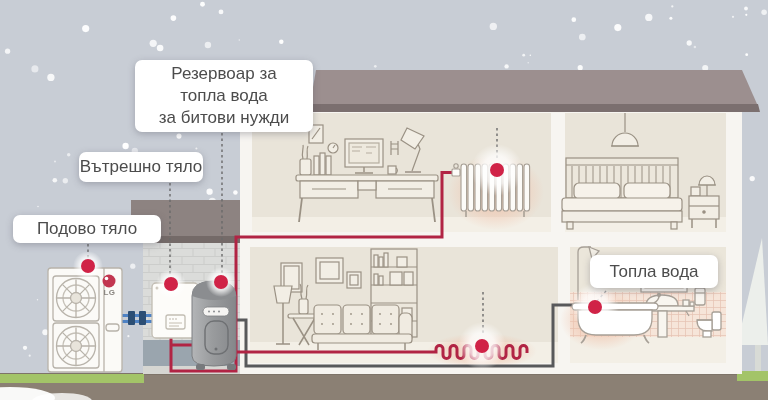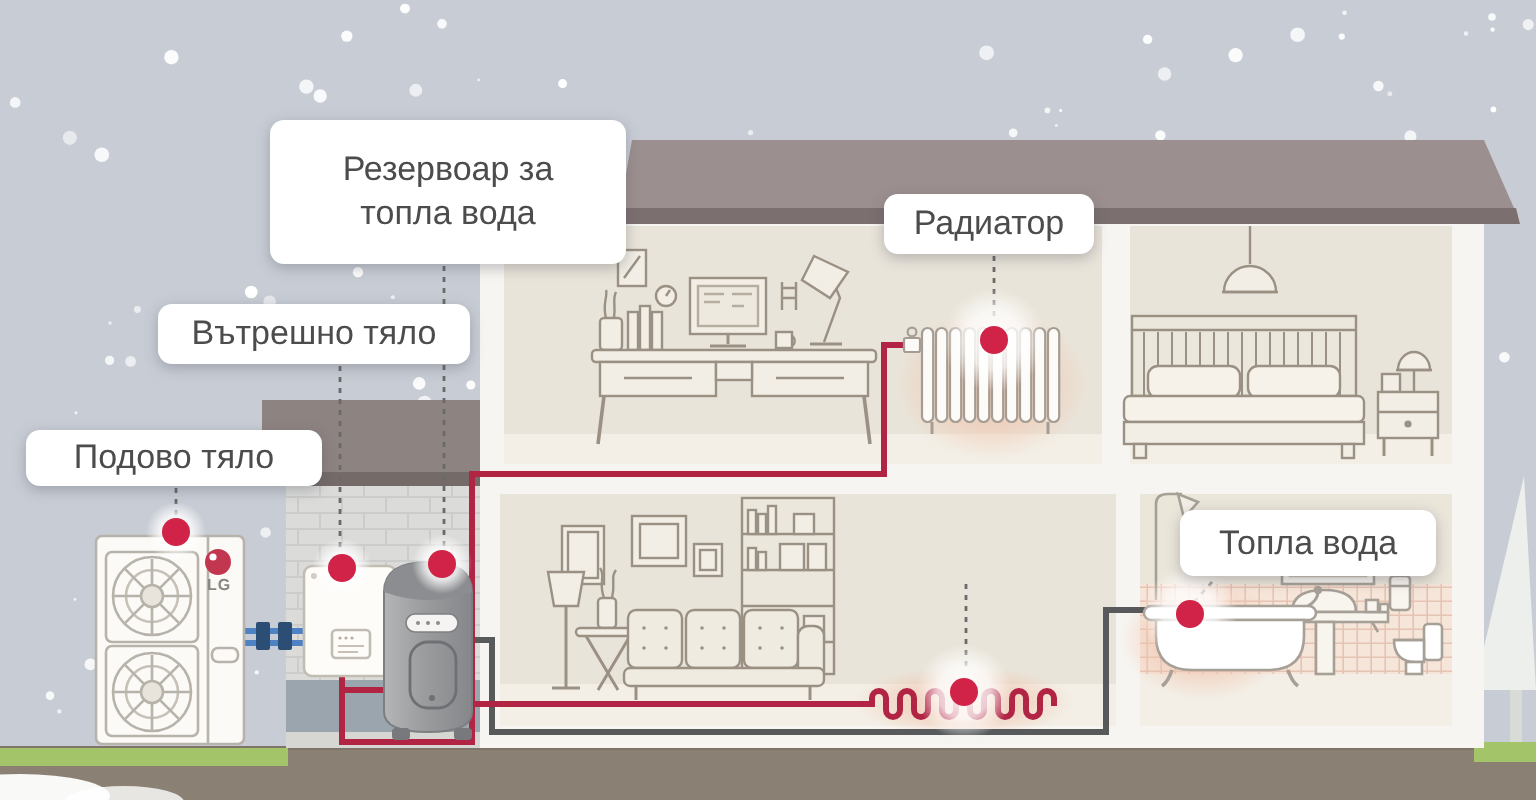--- a/index.html
+++ b/index.html
@@ -5,21 +5,21 @@
   html,body{margin:0;padding:0;}
   #stage{position:relative;width:768px;height:400px;background:#c8cdd5;overflow:hidden;
          font-family:"Liberation Sans",sans-serif;}
   #scene{position:absolute;left:0;top:0;width:768px;height:400px;display:block;}
   .label{position:absolute;background:#ffffff;border-radius:7px;color:#4c4c4c;
          box-shadow:0 2px 7px rgba(80,80,95,.35);display:flex;flex-direction:column;
          align-items:center;justify-content:center;text-align:center;
          font-size:17px;line-height:22px;box-sizing:border-box;z-index:5;}
   .label span{display:block;}
   #label-reservoir{left:135px;top:60px;width:178px;height:72px;}
-  #label-indoor{left:79px;top:152px;width:156px;height:30px;}
+  #label-indoor{left:79px;top:152px;width:124px;height:30px;}
   #label-outdoor{left:13px;top:215px;width:148px;height:28px;}
   #label-radiator{left:442px;top:97px;width:105px;height:30px;}
   #label-floor{left:406px;top:248px;width:138px;height:44px;}
   #label-hotwater{left:590px;top:255px;width:128px;height:33px;}
   #lg-logo-text{position:absolute;left:101px;top:288px;width:17px;text-align:center;
          font-size:8px;font-weight:bold;color:#8a8681;letter-spacing:.5px;z-index:3;}
 </style>
 </head>
 <body>
 
@@ -487,20 +487,20 @@
     <circle cx="221" cy="282" r="7" fill="#d02347"></circle>
     <circle cx="497" cy="170" r="7" fill="#d02347"></circle>
     <circle cx="482" cy="346" r="7" fill="#d02347"></circle>
     <circle cx="595" cy="307" r="7" fill="#d02347"></circle>
   </g>
 </svg>
 
 <div class="label" id="label-reservoir">
   <span>Резервоар за</span>
   <span>топла вода</span>
+  <span>за битови нужди</span>
 </div>
 <div class="label" id="label-indoor">Вътрешно тяло</div>
 <div class="label" id="label-outdoor">Подово тяло</div>
-<div class="label" id="label-radiator">Радиатор</div>
 <div class="label" id="label-hotwater">Топла вода</div>
 
 <div id="lg-logo-text">LG</div>
 </div>
 
 </body></html>

